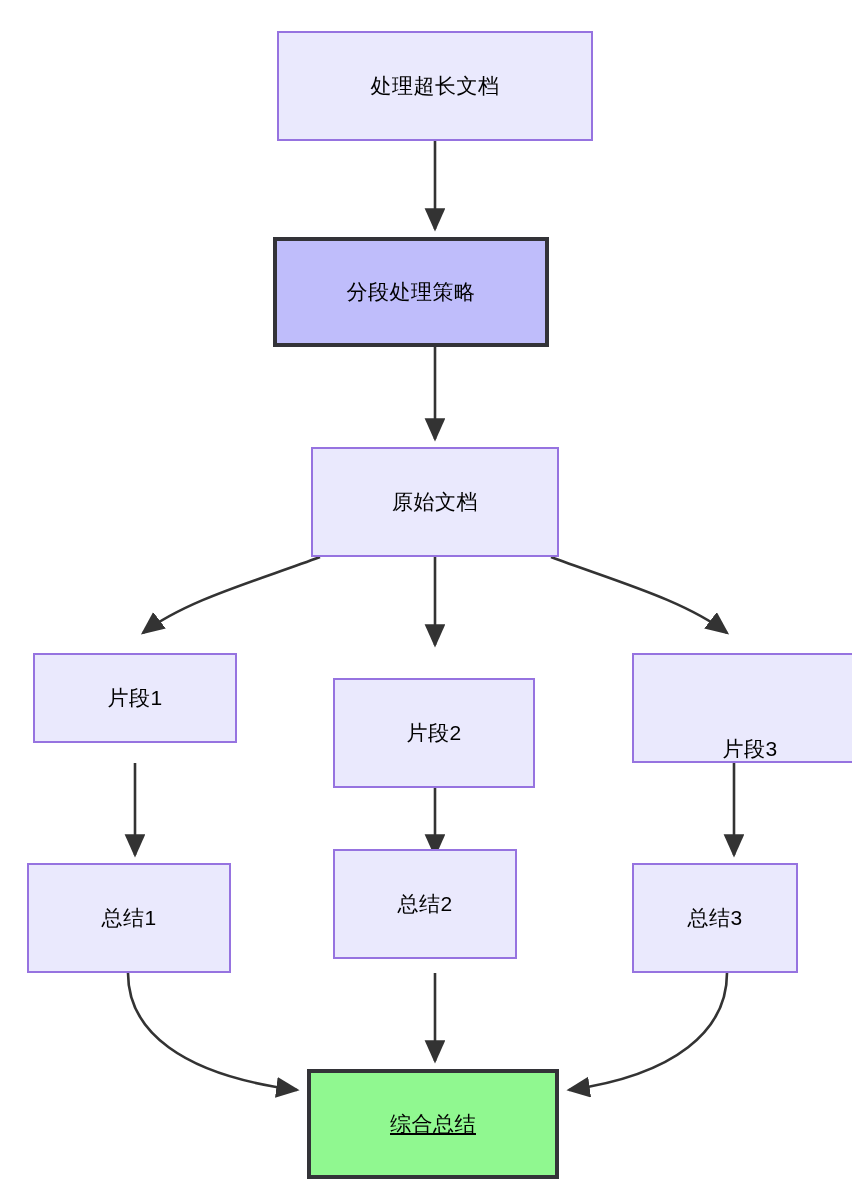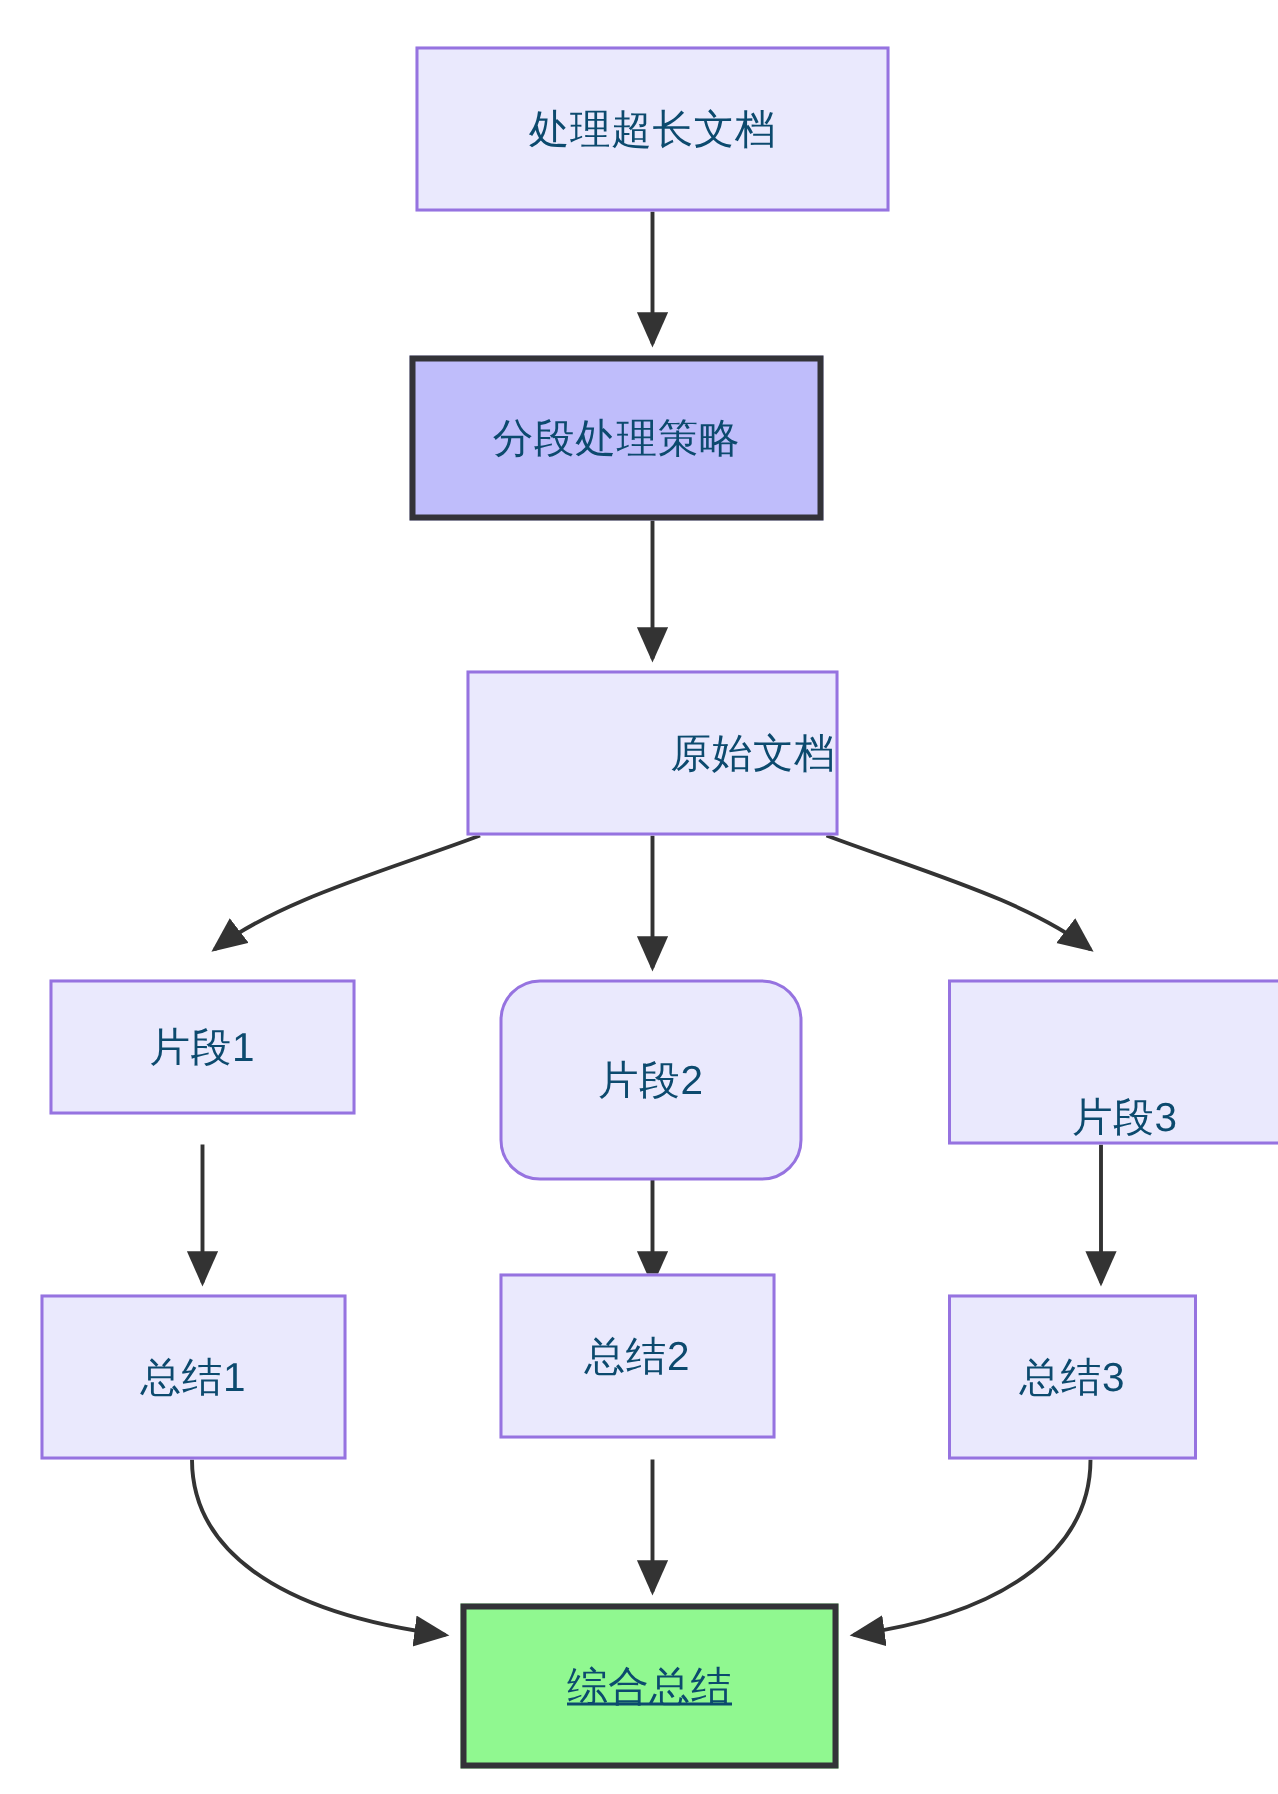--- a/index.html
+++ b/index.html
@@ -25,22 +25,22 @@
     height: 1196px;
     pointer-events: none;
   }
   .node {
     position: absolute;
     box-sizing: border-box;
     display: flex;
     align-items: center;
     justify-content: center;
     text-align: center;
-    color: #0c4a6e;
-    font-size: 27px;
+    color: #000000;
+    font-size: 21px;
     line-height: 1.2;
     letter-spacing: 0.5px;
     z-index: 2;
   }
   .node-normal {
     background: #eae9fd;
     border: 2px solid #9673e0;
   }
   .node-strong {
     background: #bfbdfb;
@@ -79,29 +79,29 @@
   </svg>
 
   <div class="node node-normal" style="left:277px;top:31px;width:316px;height:110px;">
     <span>处理超长文档</span>
   </div>
 
   <div class="node node-strong" style="left:273px;top:237px;width:276px;height:110px;">
     <span>分段处理策略</span>
   </div>
 
-  <div class="node node-normal" style="left:311px;top:447px;width:248px;height:110px;justify-content:flex-end;">
+  <div class="node node-normal" style="left:311px;top:447px;width:248px;height:110px;">
     <span>原始文档</span>
   </div>
 
   <div class="node node-normal" style="left:33px;top:653px;width:204px;height:90px;">
     <span>片段1</span>
   </div>
 
-  <div class="node node-normal" style="left:333px;top:653px;width:202px;height:134px;border-radius:27px;">
+  <div class="node node-normal" style="left:333px;top:678px;width:202px;height:110px;">
     <span>片段2</span>
   </div>
 
   <div class="node node-normal" style="left:632px;top:653px;width:236px;height:110px;align-items:flex-end;">
     <span>片段3</span>
   </div>
 
   <div class="node node-normal" style="left:27px;top:863px;width:204px;height:110px;">
     <span>总结1</span>
   </div>

